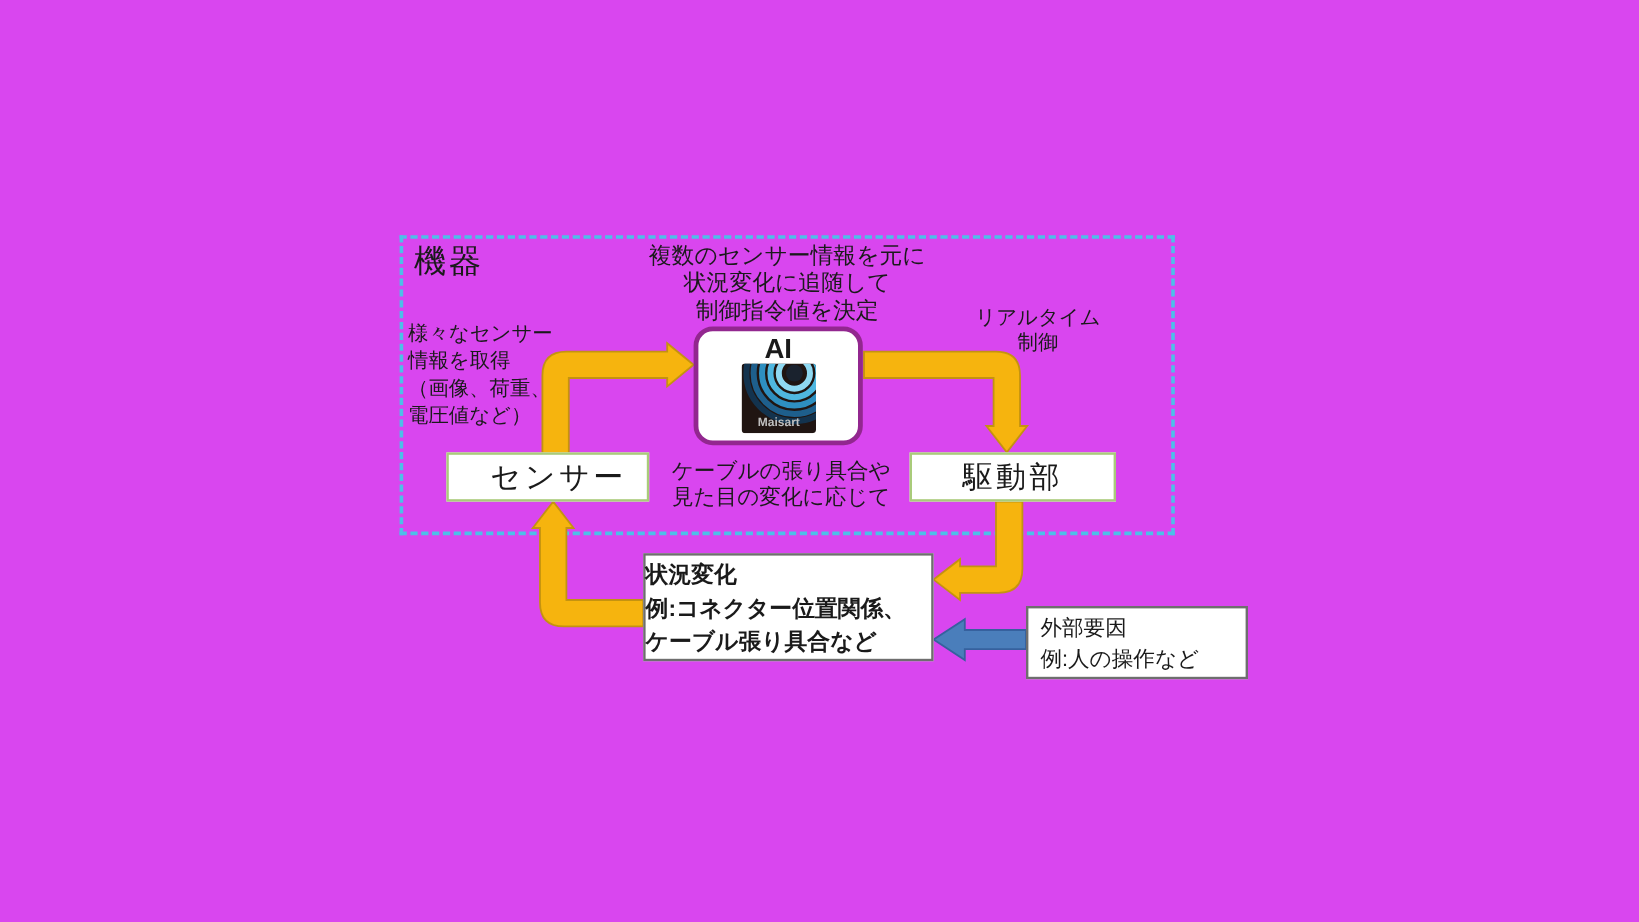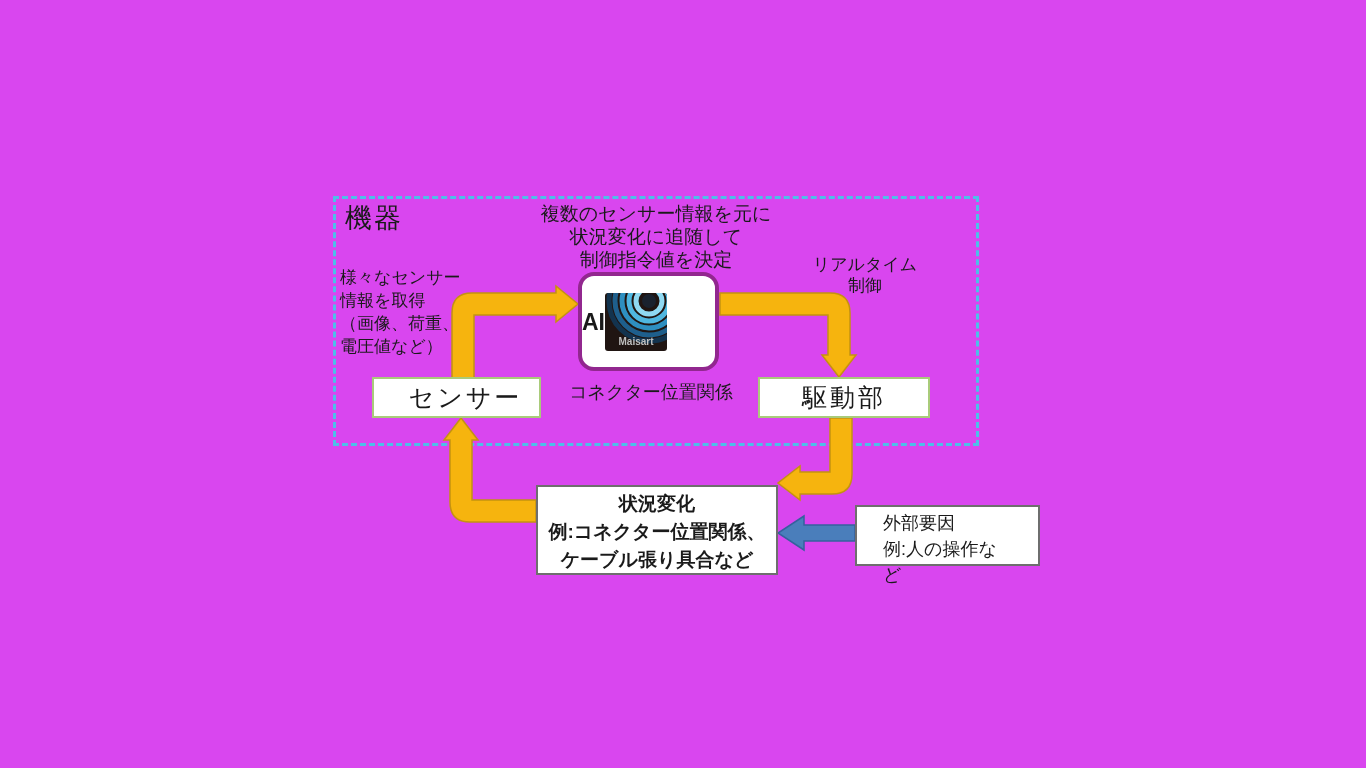--- a/index.html
+++ b/index.html
@@ -37,48 +37,48 @@
   .note div { white-space: nowrap; }
   .top-note { left: 520px; top: 202px; width: 272px; text-align: center; }
   .left-note { left: 340px; top: 266px; font-size: 17px; text-align: left; }
   .right-note { left: 808px; top: 254px; width: 114px; text-align: center; font-size: 17px; line-height: 21px; }
   .mid-note { left: 540px; top: 381px; width: 222px; text-align: center; font-size: 18px; line-height: 22px; }
   .ai-box {
     left: 578px; top: 272px; width: 141px; height: 99px;
     background: #fff;
     border: 4px solid var(--ai-purple);
     border-radius: 16px;
-    display: flex; flex-direction: row; align-items: center;
+    display: flex; flex-direction: column; align-items: center;
     z-index: 3;
   }
   .ai-label { font-size: 23px; font-weight: bold; line-height: 26px; margin-top: 1px; }
   .ai-logo { width: 62px; height: 58px; display: block; }
   .green-box {
     background: #fff;
     border: 2px solid var(--box-green);
     display: flex; align-items: center; justify-content: center;
     font-size: 25px; font-weight: 500; letter-spacing: 3px;
     z-index: 3;
   }
   .sensor-box { left: 372px; top: 377px; width: 169px; height: 41px; padding-left: 18px; }
   .drive-box { left: 758px; top: 377px; width: 172px; height: 41px; }
   .outline-box {
     background: #fff;
     border: 2px solid var(--box-gray);
     z-index: 3;
   }
   .state-box {
-    left: 536px; top: 485px; width: 242px; height: 90px;
-    text-align: center; font-weight: bold; font-size: 19px; line-height: 28px;
+    left: 536px; top: 461px; width: 242px; height: 90px;
+    text-align: left; font-weight: bold; font-size: 19px; line-height: 28px;
     padding-top: 3px;
   }
   .external-box {
     left: 855px; top: 505px; width: 185px; height: 61px;
     text-align: left; font-size: 18px; line-height: 26px;
-    padding: 3px 26px;
+    padding: 3px 10px;
   }
   .flow-svg { left: 0; top: 0; width: 1366px; height: 768px; z-index: 2; pointer-events: none; }
   .flow-svg path.yellow { fill: var(--arrow-yellow); stroke: var(--arrow-yellow-edge); stroke-width: 1.5; }
   .flow-svg path.blue { fill: var(--arrow-blue); stroke: var(--arrow-blue-edge); stroke-width: 1.5; }
 </style>
 </head>
 <body>
 
 <div class="canvas">
 
@@ -140,21 +140,22 @@
 
   <div class="abs green-box sensor-box">
     <span>センサー</span>
   </div>
 
   <div class="abs green-box drive-box">
     <span>駆動部</span>
   </div>
 
   <div class="abs note mid-note">
-    <div>コネクター位置関係</div>
+    <div>ケーブルの張り具合や</div>
+    <div>見た目の変化に応じて</div>
   </div>
 
   <div class="abs outline-box state-box">
     <div>状況変化</div>
     <div>例:コネクター位置関係、</div>
     <div>ケーブル張り具合など</div>
   </div>
 
   <div class="abs outline-box external-box">
     <div>外部要因</div>

